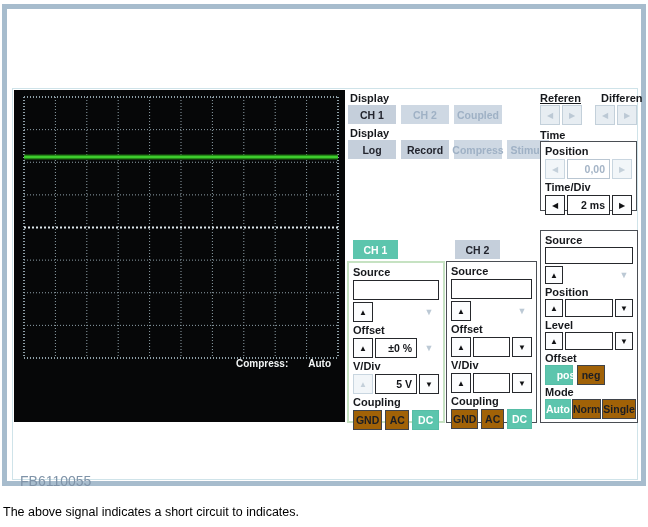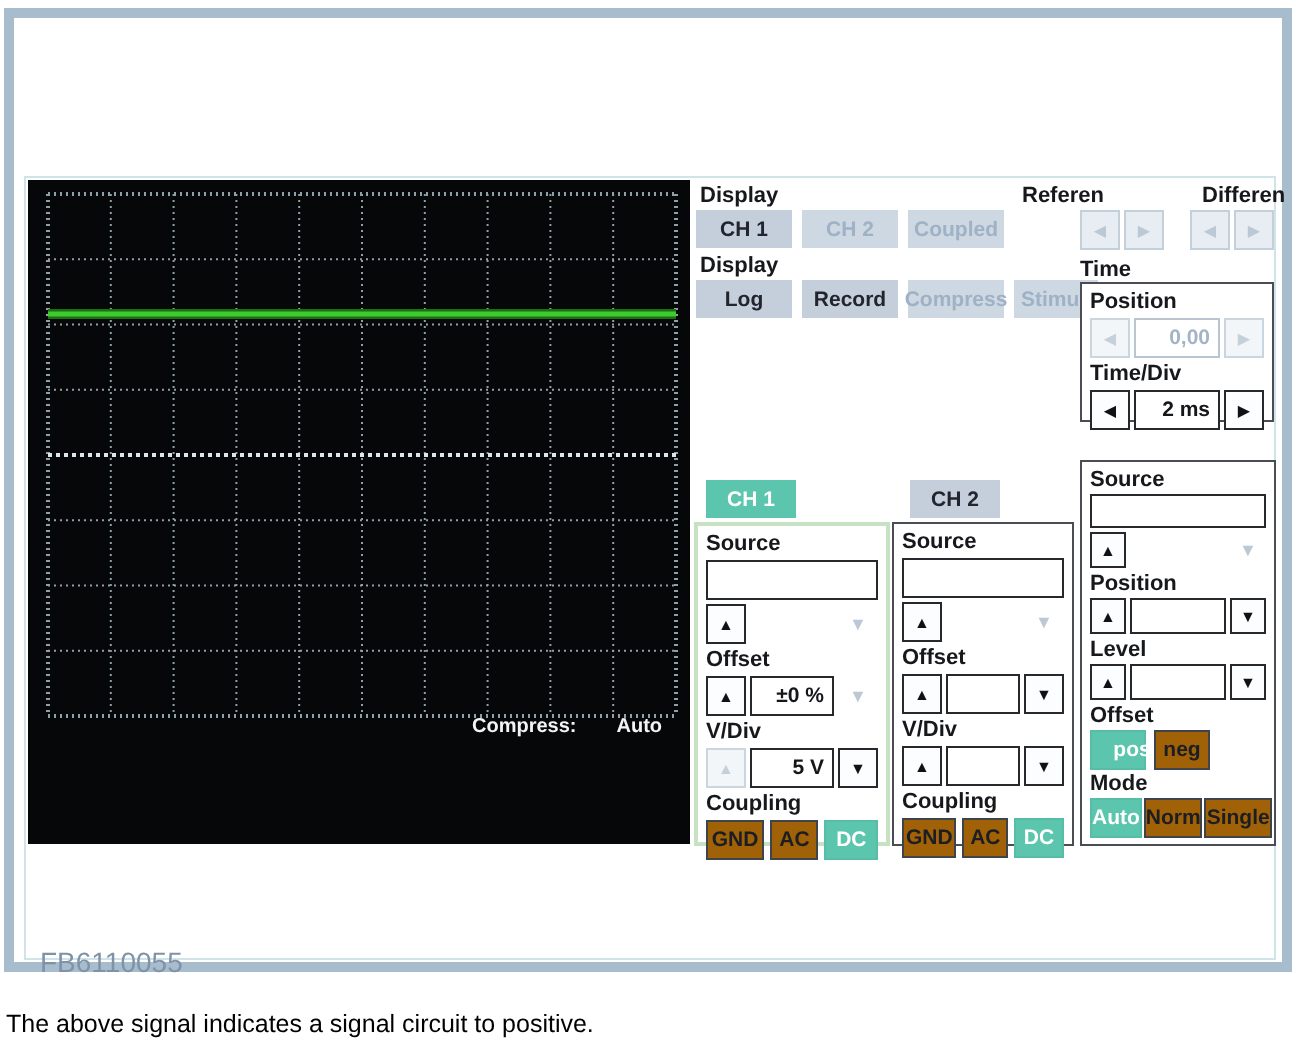--- a/index.html
+++ b/index.html
@@ -91,21 +91,21 @@
       <div class="fbtn" style="left:335px; top:16px;">CH 1</div>
       <div class="fbtn dis" style="left:388px; top:16px;">CH 2</div>
       <div class="fbtn dis" style="left:441px; top:16px;">Coupled</div>
 
       <div class="lbl" style="left:337px; top:38px;">Display</div>
       <div class="fbtn" style="left:335px; top:51px;">Log</div>
       <div class="fbtn" style="left:388px; top:51px;text-align:right;">Record</div>
       <div class="fbtn dis" style="left:441px; top:51px;">Compress</div>
       <div class="fbtn dis" style="left:494px; top:51px; width:42px;">Stimuli</div>
 
-      <div class="lbl" style="left:498px; top:3px;">Referen</div>
+      <div class="lbl" style="left:527px; top:3px;text-decoration:underline;">Referen</div>
       <div class="lbl" style="left:588px; top:3px;">Differen</div>
       <div class="navbtn" style="left:527px; top:16px;">
           <span>◀</span>
         </div>
       <div class="navbtn" style="left:549px; top:16px;">
           <span>▶</span>
         </div>
       <div class="navbtn" style="left:582px; top:16px;">
           <span>◀</span>
         </div>
@@ -262,14 +262,14 @@
           <div class="cbtn" style="flex:1;">Norm</div>
           <div class="cbtn" style="flex:1.15;">Single</div>
         </div>
       </div>
 
     </div>
 
     <div class="fig-code">FB6110055</div>
   </div>
 
-  <div class="cap-text">The above signal indicates a signal circuit to positive.</div>
+  <div class="cap-text">The above signal indicates a short circuit to indicates.</div>
 </div>
 
 </body></html>

